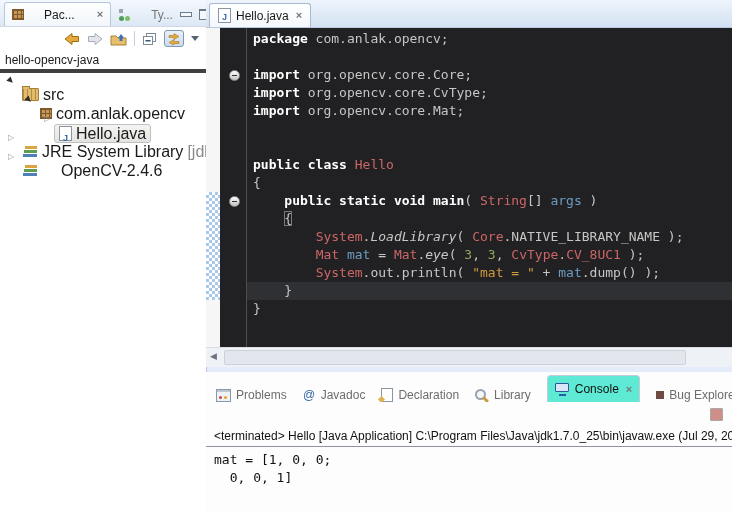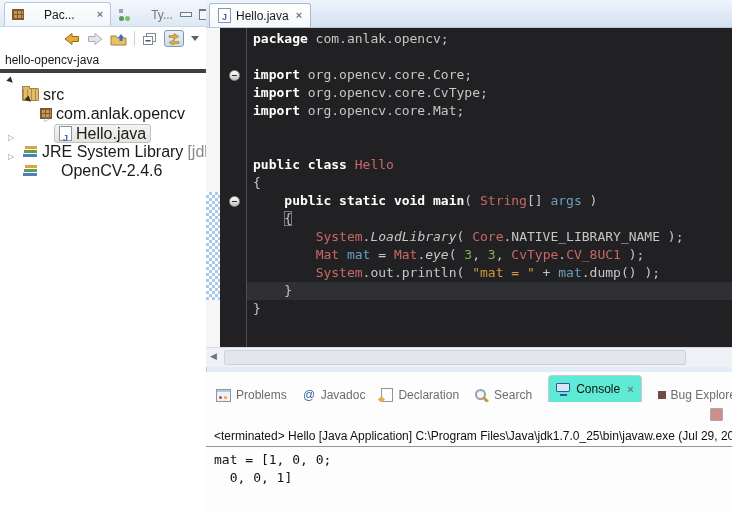--- a/index.html
+++ b/index.html
@@ -236,21 +236,21 @@
       <div class="btab">
         <span class="icon icon-javadoc"></span>
         <span>Javadoc</span>
       </div>
       <div class="btab">
         <span class="icon icon-declaration"></span>
         <span>Declaration</span>
       </div>
       <div class="btab">
         <span class="icon icon-search"></span>
-        <span>Search</span>
+        <span>Library</span>
       </div>
       <div class="btab active">
         <span class="icon icon-console"></span>
         <span>Console</span>
         <span class="tab-close">×</span>
       </div>
       <div class="btab">
         <span class="icon icon-bug"></span>
         <span>Bug Explorer</span>
       </div>

